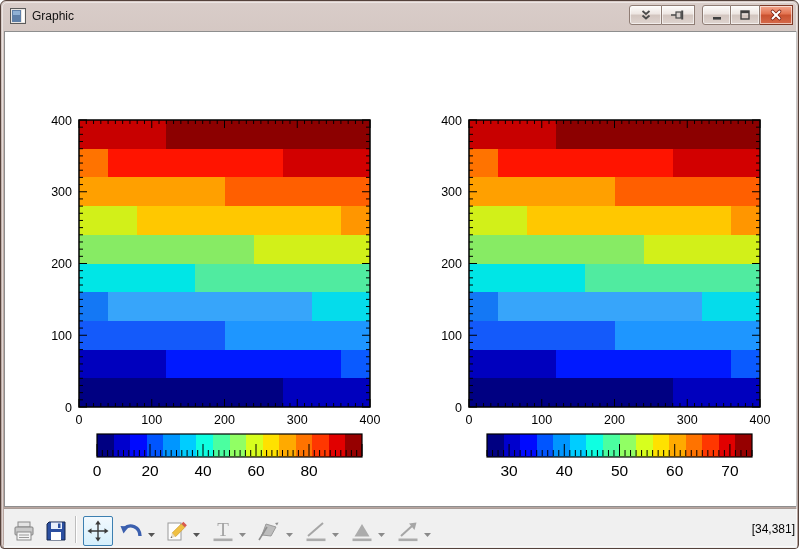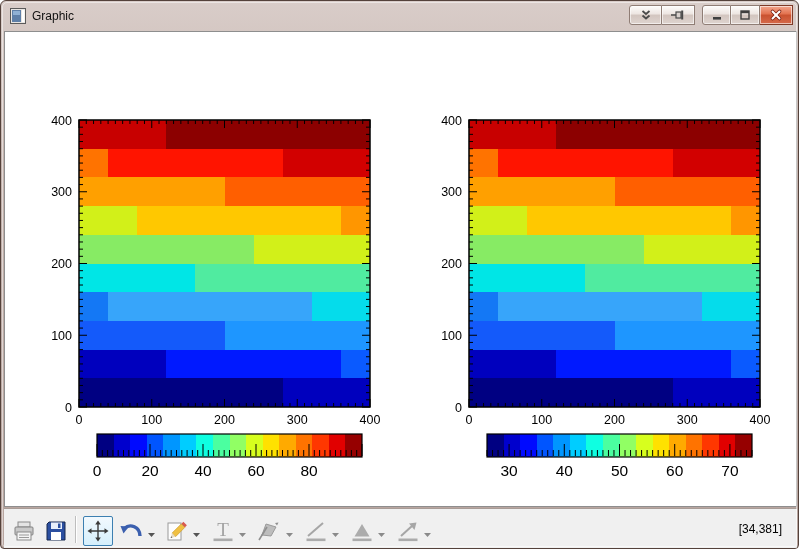--- a/index.html
+++ b/index.html
@@ -20,21 +20,21 @@
   .client{position:absolute;left:3px;top:30px;width:793px;height:476px;background:#FFF;
     border:1px solid #8E8E8E;box-sizing:border-box;}
   .chart-svg{position:absolute;}
   .toolbar{position:absolute;left:3px;top:507px;width:793px;height:41px;background:#F0F0F0;
     border-top:1px solid #A99C96;box-sizing:border-box;}
   .tbtn{position:absolute;top:7px;width:28px;height:28px;display:flex;align-items:center;justify-content:center;
     border:1px solid transparent;border-radius:2px;}
   .tbtn.sel{border:1px solid #3C7FB1;background:linear-gradient(#F2F9FE,#D5EFFC);}
   .tsep{position:absolute;top:7px;width:1px;height:27px;background:#BDBDBD;border-right:1px solid #FFF;}
   .caret{position:absolute;top:16px;width:10px;height:10px;}
-  .status{position:absolute;right:15px;top:13px;font-size:12px;color:#000;}
+  .status{position:absolute;right:2px;top:13px;font-size:12px;color:#000;}
 </style>
 </head>
 <body>
 
 <div class="window">
 
   <div class="titlebar">
     <svg class="win-icon" viewBox="0 0 16 16">
       <rect x="0.5" y="0.5" width="15" height="15" fill="#E9E6E3" stroke="#5A5A5A"></rect>
       <rect x="2" y="2" width="9" height="12" fill="#5E7FA8"></rect>

